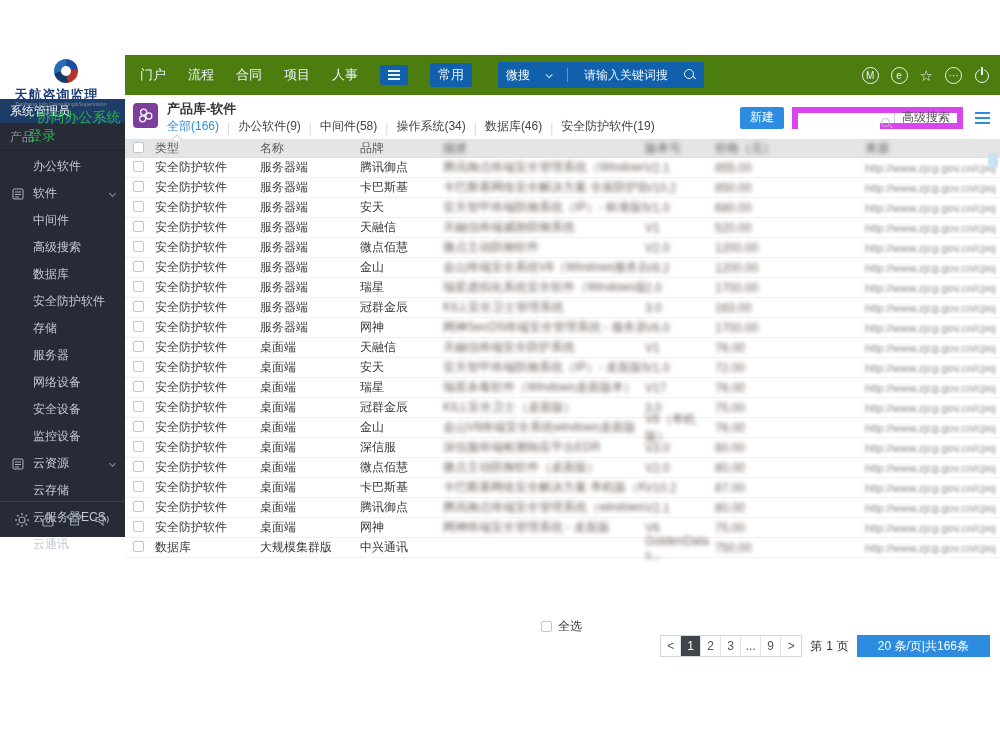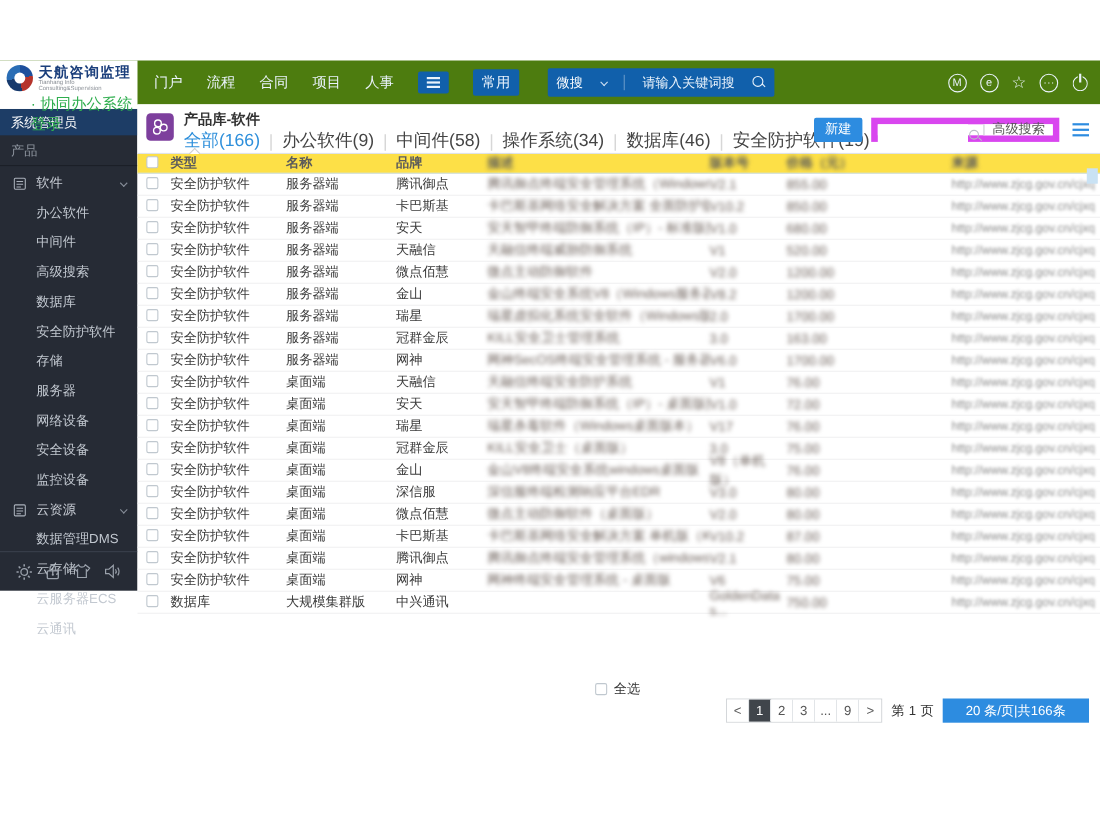--- a/index.html
+++ b/index.html
@@ -3,21 +3,21 @@
 <meta charset="utf-8">
 <style>
   * { margin:0; padding:0; box-sizing:border-box; }
   html,body { width:1000px; height:750px; background:#ffffff;
     font-family:"Liberation Sans","DejaVu Sans",sans-serif; }
   .app { position:absolute; left:0; top:55px; width:1000px; height:635px; }
 
   
   .topbar { position:absolute; left:0; top:0; width:1000px; height:40px; background:#4d7c0f; display:flex; align-items:center; }
   .logo-area { position:absolute; left:0; top:0; width:125px; height:44px; background:#ffffff; z-index:5; padding:4px 0 0 6px; }
-  .logo-row { display:flex; gap:5px; }
+  .logo-row { display:flex; align-items:center; gap:5px;flex-direction:column; }
   .logo-mark { width:24px; height:24px; border-radius:50%; flex:0 0 auto;
     background:conic-gradient(#1e4f9c 0 80deg,#b5342c 80deg 170deg,#173a6d 170deg 260deg,#2a6db5 260deg 360deg); position:relative; }
   .logo-mark::after { content:""; position:absolute; left:7px; top:7px; width:10px; height:10px; border-radius:50%; background:#fff; }
   .logo-title { font-size:13px; font-weight:bold; color:#1b3f7c; letter-spacing:1px; line-height:13px; }
   .logo-sub { font-size:6px; color:#8a8f96; transform:scale(.9); transform-origin:left; }
   .logo-login { font-size:14px; color:#2fae4e; margin:2px 0 0 22px; }
 
   .nav { display:flex; align-items:center; gap:22px; margin-left:140px; }
   .nav-item { color:#eaf3fc; font-size:13px; cursor:pointer; }
   .nav-btn { background:#1160ab; border-radius:2px; padding:3px 8px; color:#eaf3fc; font-size:13px; display:flex; align-items:center; }
@@ -49,40 +49,40 @@
   .menu-row .chev { width:5px; height:5px; border-right:1px solid #868d98; border-bottom:1px solid #868d98; transform:rotate(45deg); }
   .menu-row.child { padding-left:33px; color:#c2c8d0; }
   .sb-foot { position:absolute; left:0; bottom:0; width:125px; height:36px; border-top:1px solid #3a404c; display:flex; align-items:center; justify-content:space-around; padding:0 8px; }
   .sb-foot svg { display:block; }
 
   
   .main { position:absolute; left:125px; top:40px; right:0; bottom:0; background:#ffffff; }
   .titlebar { position:absolute; left:0; top:0; right:0; height:45px; border-bottom:1px solid #dfe3e6; background:#fff; }
   .title-icon { position:absolute; left:8px; top:8px; width:25px; height:25px; background:#7d3f9d; border-radius:4px; display:flex; align-items:center; justify-content:center; }
   .page-title { position:absolute; left:42px; top:5px; font-size:13px; font-weight:bold; color:#333; }
-  .tabs { position:absolute; left:42px; top:23px; font-size:16px; color:#444; display:flex; align-items:flex-end; }
+  .tabs { position:absolute; left:42px; top:23px; font-size:12px; color:#444; display:flex; align-items:flex-end; }
   .tab { cursor:pointer; }
   .tab.active { color:#2e8fdb; }
   .tab-sep { color:#d7d7d7; margin:0 8px; }
   .caret { position:absolute; left:48px; top:41px; width:8px; height:8px; background:#fff; border-left:1px solid #cfcfcf; border-top:1px solid #cfcfcf; transform:rotate(45deg); }
   .title-right { position:absolute; right:10px; top:0; height:45px; display:flex; align-items:center; gap:8px; }
   .btn-new { background:#2d8ce0; color:#fff; font-size:12px; border:none; width:44px; height:22px; border-radius:2px; cursor:pointer; }
   .search-group { display:flex; height:22px; border:6px solid #d946ef; background:#fff; }
   .search-group input { border:none; outline:none; width:82px; height:20px; font-size:12px; padding:0 2px 0 6px; }
   .mag2 { position:relative; width:14px; height:20px; }
   .mag2::before { content:""; position:absolute; left:1px; top:5px; width:7px; height:7px; border:1.2px solid #b9bfc6; border-radius:50%; }
   .mag2::after { content:""; position:absolute; left:9px; top:13px; width:4px; height:1.2px; background:#b9bfc6; transform:rotate(45deg); }
   .btn-adv { border-left:1px solid #c9ced3; font-size:12px; color:#555; display:flex; align-items:center; padding:0 7px; cursor:pointer; background:#fff; }
   .list-icon { width:15px; height:12px; cursor:pointer; margin-left:4px; }
   .list-icon i { display:flex; align-items:center; height:2px; margin:0 0 3px; background:#2d8ce0; }
   .list-icon i::before { content:""; }
 
   
   .tbl { position:absolute; left:0; top:45px; right:0; }
-  .thead { display:flex; align-items:center; height:18px; background:#fde047; border-bottom:1px solid #cfe3f3; padding-left:8px;font-weight:bold; }
+  .thead { display:flex; align-items:center; height:18px; background:#e5e5e5; border-bottom:1px solid #cfe3f3; padding-left:8px; }
   .thead span { font-size:12px; color:#5b5b5b; }
   .trow { display:flex; align-items:center; height:20px; border-bottom:1px solid #f0f1f2; padding-left:8px; font-size:12px; color:#3a3a3a; }
   .c0 { width:22px; } .c1 { width:105px; } .c2 { width:100px; } .c3 { width:83px; }
   .c4 { width:202px; overflow:hidden; white-space:nowrap; }
   .c5 { width:70px; } .c6 { width:150px; } .c7 { width:130px; overflow:hidden; white-space:nowrap; }
   .cb { width:11px; height:11px; border:1px solid #c0c8cf; border-radius:2px; background:#fff; display:inline-block; cursor:pointer; }
   .blur { filter:blur(2px); color:#6e625c; }
   .blur-url { filter:blur(1.6px); color:#8d8d8d; font-size:11px; }
   .scroll-sliver { position:absolute; right:2px; top:58px; width:10px; height:14px; background:#c9e2f4; }
 
@@ -143,39 +143,39 @@
       </div>
     </div>
     <div class="logo-login">· 协同办公系统登录</div>
   </div>
 
   <div class="sidebar">
     <div class="sb-role">系统管理员</div>
     <div class="sb-section">产品</div>
     <div class="menu">
 
+        <div class="menu-row child">
+
+          <span class="lbl">办公软件</span>
+
+        </div>
+
         <div class="menu-row group">
           <svg class="gicon" viewBox="0 0 12 12">
             <rect x="1" y="1" width="10" height="10" rx="1" fill="none" stroke="#aab1bb" stroke-width="1"></rect>
             <line x1="3" y1="4" x2="9" y2="4" stroke="#aab1bb" stroke-width="1"></line>
             <line x1="3" y1="6.5" x2="9" y2="6.5" stroke="#aab1bb" stroke-width="1"></line>
             <line x1="3" y1="9" x2="7" y2="9" stroke="#aab1bb" stroke-width="1"></line>
           </svg>
           <span class="lbl">软件</span>
           <span class="chev"></span>
         </div>
 
         <div class="menu-row child">
 
-          <span class="lbl">办公软件</span>
-
-        </div>
-
-        <div class="menu-row child">
-
           <span class="lbl">中间件</span>
 
         </div>
 
         <div class="menu-row child">
 
           <span class="lbl">高级搜索</span>
 
         </div>
 
@@ -226,25 +226,20 @@
           <svg class="gicon" viewBox="0 0 12 12">
             <rect x="1" y="1" width="10" height="10" rx="1" fill="none" stroke="#aab1bb" stroke-width="1"></rect>
             <line x1="3" y1="4" x2="9" y2="4" stroke="#aab1bb" stroke-width="1"></line>
             <line x1="3" y1="6.5" x2="9" y2="6.5" stroke="#aab1bb" stroke-width="1"></line>
             <line x1="3" y1="9" x2="7" y2="9" stroke="#aab1bb" stroke-width="1"></line>
           </svg>
           <span class="lbl">云资源</span>
           <span class="chev"></span>
         </div>
 
-        <div class="menu-row child">
-
-          <span class="lbl">数据管理DMS</span>
-
-        </div>
 
         <div class="menu-row child">
 
           <span class="lbl">云存储</span>
 
         </div>
 
         <div class="menu-row child">
 
           <span class="lbl">云服务器ECS</span>

